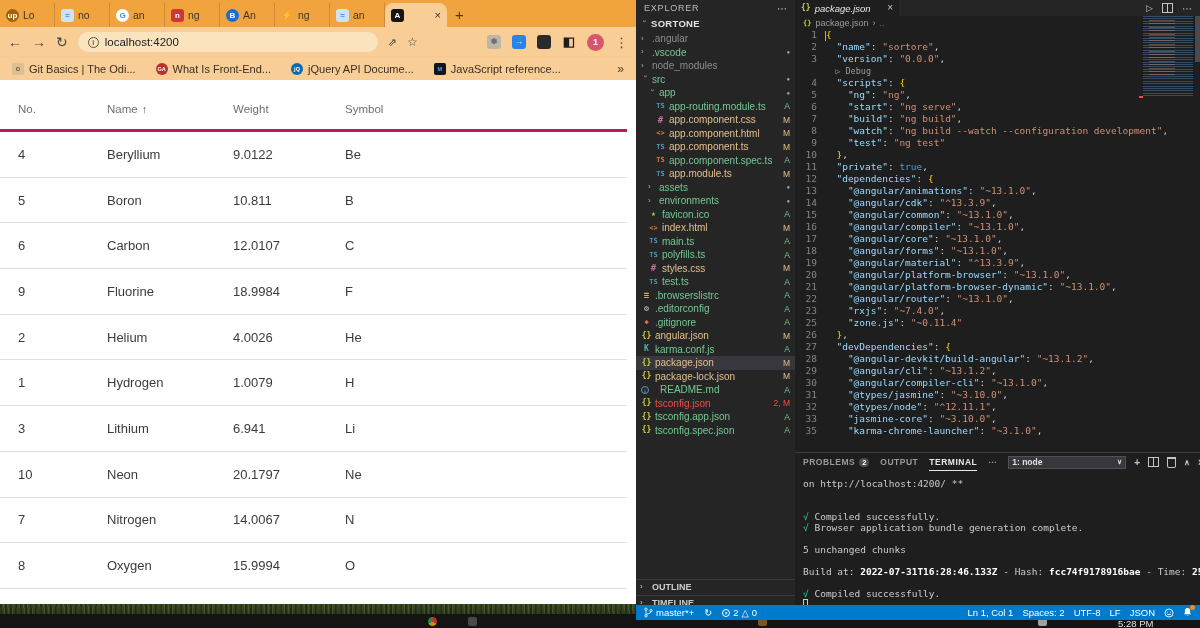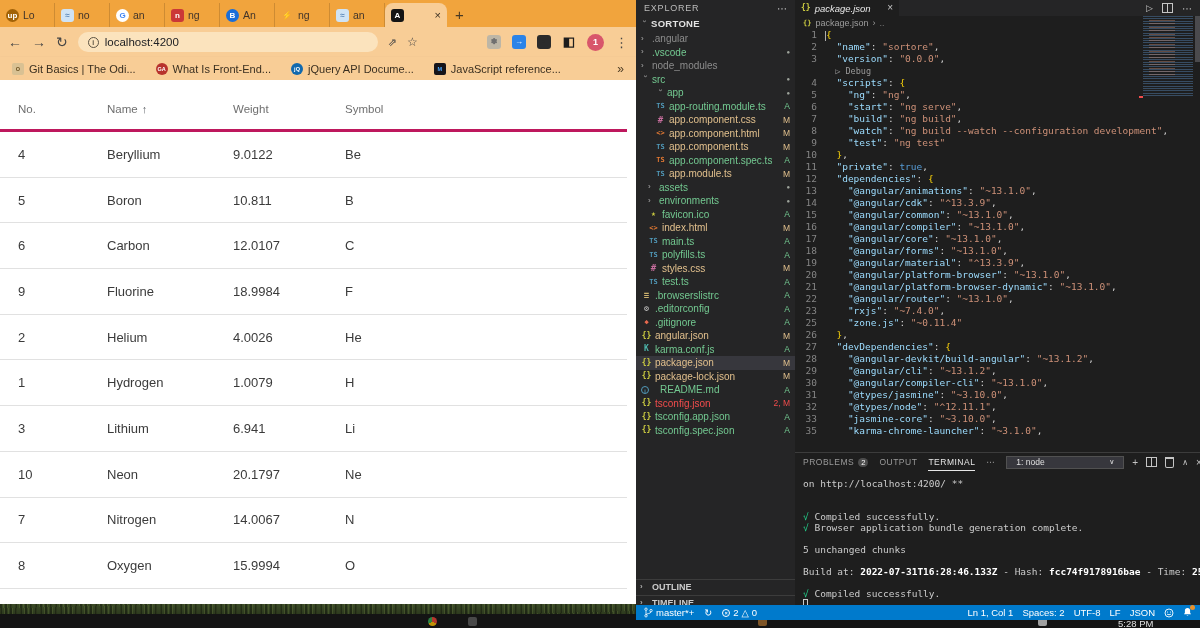--- a/index.html
+++ b/index.html
@@ -80,26 +80,26 @@
   .lens{color:#999999;font-size:8.5px;}
   .cur{display:inline-block;width:1px;height:10px;background:#aeafad;vertical-align:middle;}
   #minimap{position:absolute;right:7px;top:16px;width:50px;height:80px;opacity:.9;
     background:repeating-linear-gradient(to bottom,rgba(100,160,220,.40) 0 1px,transparent 1px 2.4px);}
   #minimap:after{content:"";position:absolute;left:6px;top:4px;width:26px;height:70%;
     background:repeating-linear-gradient(to bottom,rgba(206,145,120,.45) 0 1px,transparent 1px 3.4px);}
   #mm-err{position:absolute;right:57px;top:96px;width:4px;height:2px;background:#f14c4c;}
   #vscroll{position:absolute;right:0;top:16px;width:5px;height:46px;background:#4a4a4d;}
   
   #panel{position:absolute;left:0;top:452px;width:100%;height:153px;background:#1e1e1e;border-top:1px solid #3c3c3c;box-sizing:border-box;}
-  #panel-tabs{position:absolute;left:0;top:0;width:100%;height:18px;display:flex;align-items:center;gap:11px;padding:0 8px;box-sizing:border-box;}
+  #panel-tabs{position:absolute;left:0;top:0;width:100%;height:18px;display:flex;align-items:center;gap:11px;padding:0 8px;box-sizing:border-box;font-weight:bold;}
   .ptab{font-size:8.5px;letter-spacing:.5px;color:#9a9a9a;display:flex;align-items:center;gap:4px;height:100%;}
   .ptab.active{color:#e7e7e7;border-bottom:1px solid #e7e7e7;box-sizing:border-box;}
   #prob-badge{background:#4d4d4d;color:#fff;border-radius:6px;font-size:7.5px;padding:0 3px;line-height:9px;letter-spacing:0;}
   #panel-right{margin-left:auto;display:flex;align-items:center;gap:8px;color:#c5c5c5;}
-  #shell-select{width:118px;height:13px;background:#37373d;border:1px solid #515151;display:flex;align-items:center;padding:0 9px;box-sizing:border-box;font-size:8.5px;color:#e0e0e0;}
+  #shell-select{width:118px;height:13px;background:#37373d;border:1px solid #515151;display:flex;align-items:center;padding:0 3px;box-sizing:border-box;font-size:8.5px;color:#e0e0e0;}
   #shell-select .chev{margin-left:auto;font-size:7px;}
   .ico-trash{width:7px;height:8px;border:1px solid #c5c5c5;border-top:2px solid #c5c5c5;border-radius:0 0 2px 2px;}
   #term{position:absolute;left:8px;top:25px;width:calc(100% - 16px);font:9.5px/11px "DejaVu Sans Mono",monospace;color:#cccccc;}
   .tline{height:11px;white-space:pre;}
   .tg{color:#23d18b}.tb{color:#ffffff;font-weight:bold}
   .tcur{display:inline-block;width:5px;height:9px;border:1px solid #cccccc;box-sizing:border-box;}
   
   #statusbar{position:absolute;left:0;top:605px;width:100%;height:15px;background:#007acc;display:flex;align-items:center;gap:10px;padding:0 8px;box-sizing:border-box;color:#fff;font-size:9.5px;}
   .sb-item{display:flex;align-items:center;gap:3px;white-space:nowrap;}
   #sb-right{margin-left:auto;display:flex;align-items:center;gap:9px;}
@@ -305,21 +305,21 @@
           </div>
           <div class="trow" style="padding-left: 5px;">
             <span class="tw">›</span>
             <span class="tlab c-ignored">node_modules</span>
           </div>
           <div class="trow" style="padding-left: 5px;">
             <span class="tw exp">›</span>
             <span class="tlab c-added">src</span>
             <span class="tdot">●</span>
           </div>
-          <div class="trow" style="padding-left: 20px;">
+          <div class="trow" style="padding-left: 12px;">
             <span class="tw exp">›</span>
             <span class="tlab c-added">app</span>
             <span class="tdot">●</span>
           </div>
           <div class="trow" style="padding-left: 19px;">
             <span class="fi" style="color: rgb(81, 154, 186);">TS</span>
             <span class="tlab c-added">app-routing.module.ts</span>
             <span class="tbadge" style="color: rgb(115, 201, 145);">A</span>
           </div>
           <div class="trow" style="padding-left: 19px;">

